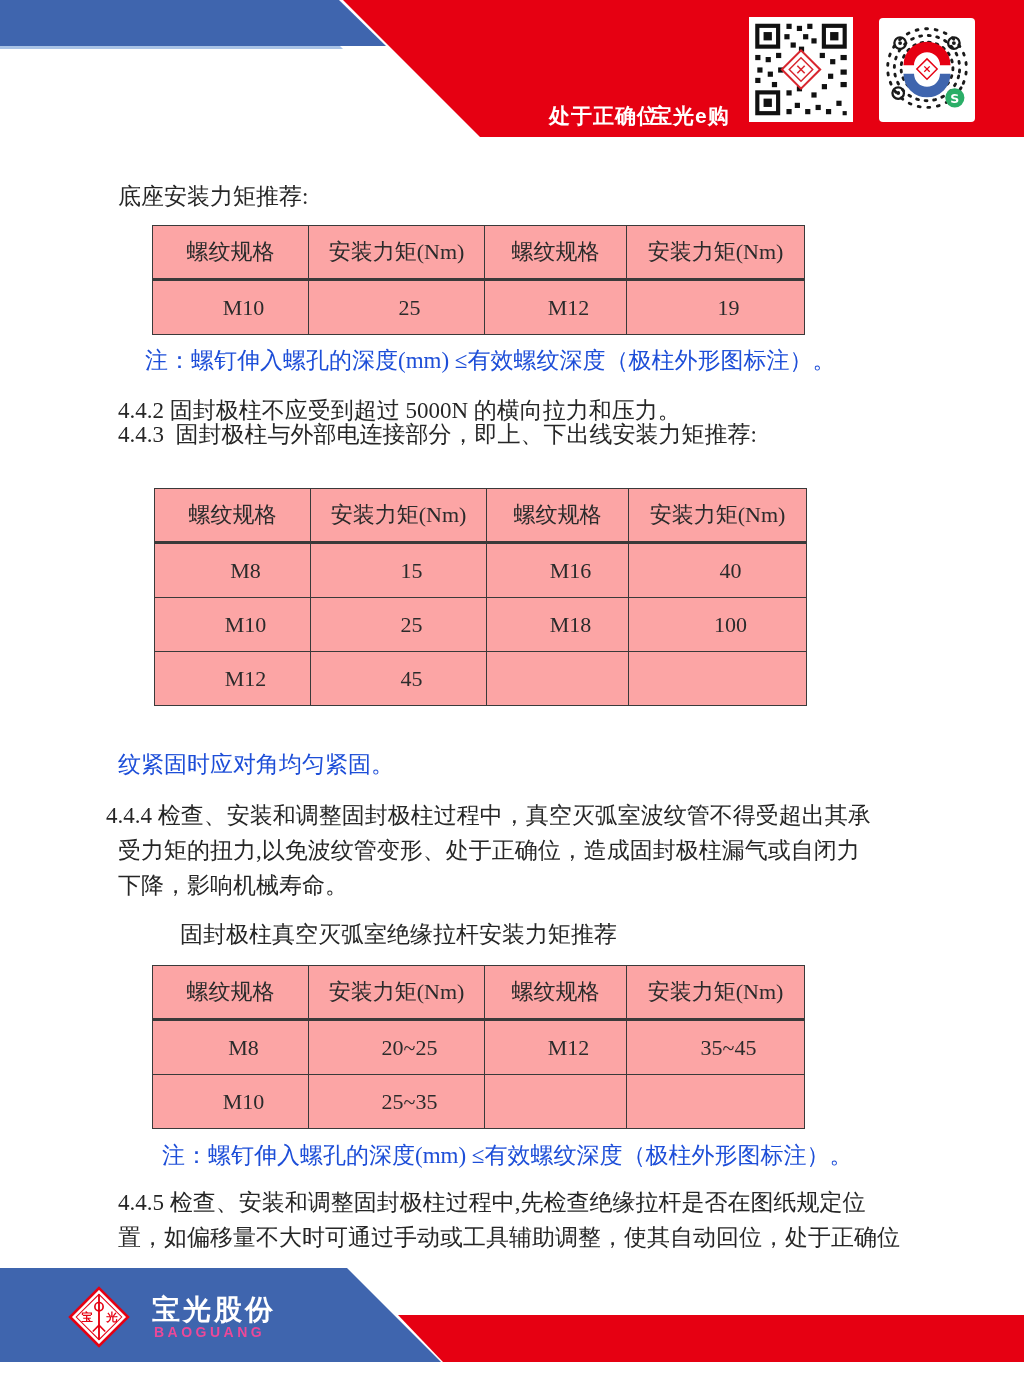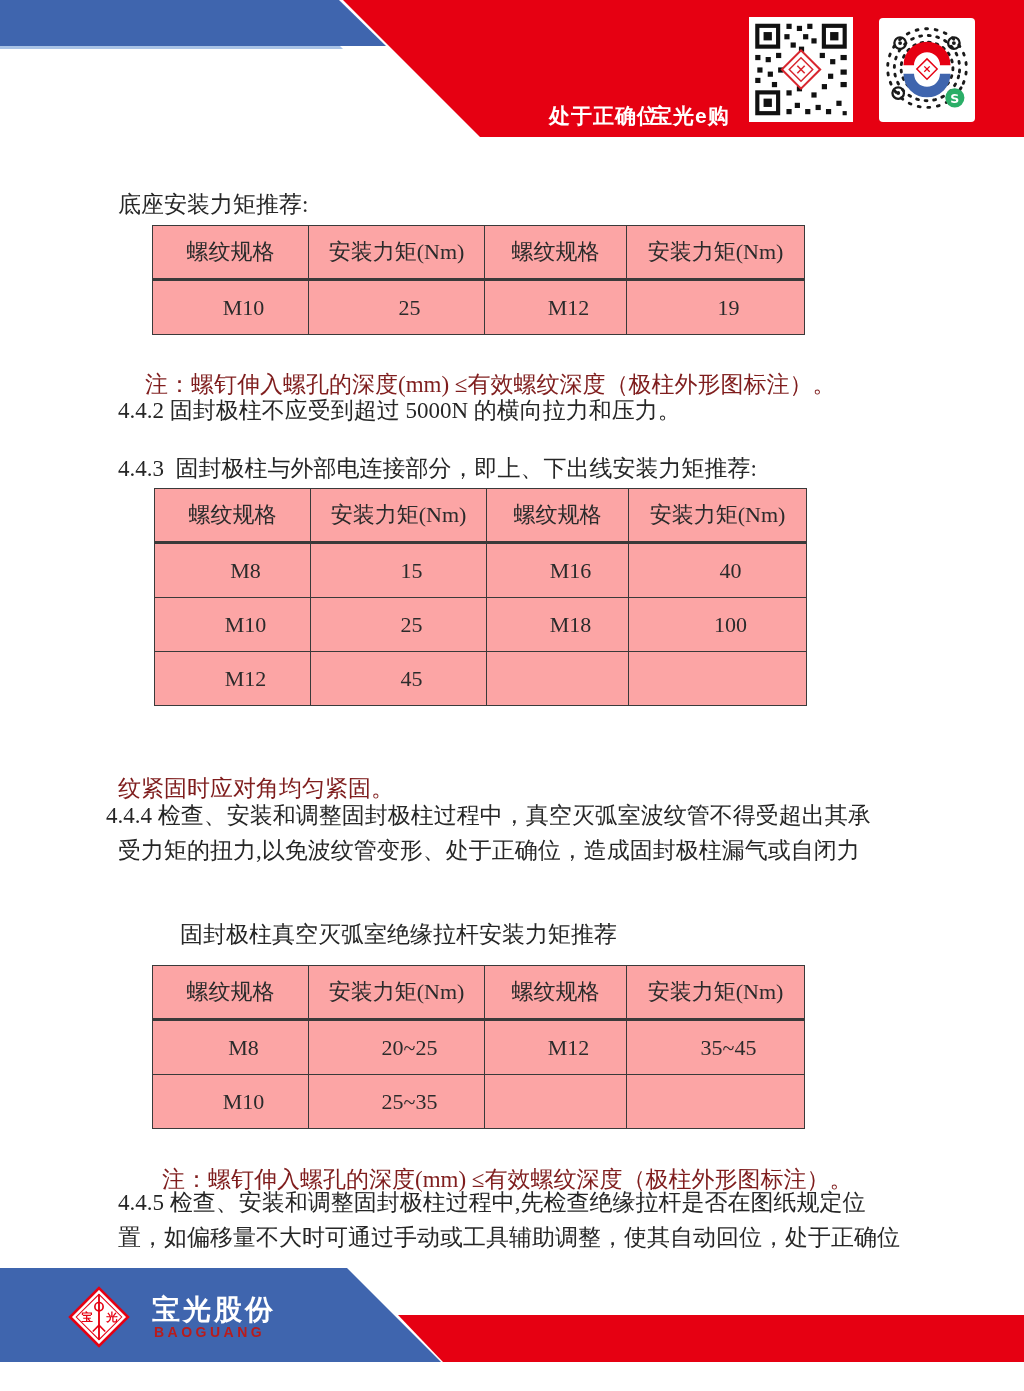--- a/index.html
+++ b/index.html
@@ -19,42 +19,42 @@
   .hdr-red{
     left:0;top:0;width:1024px;height:137px;background:#e60012;
     clip-path:polygon(343px 0,1024px 0,1024px 137px,480px 137px);
     filter:drop-shadow(-3px 3px 3px rgba(0,0,0,.25));
   }
   .hdr-link{top:102px;color:#ffffff;font-size:21px;font-weight:bold;
     font-family:"Liberation Sans","DejaVu Sans",sans-serif;letter-spacing:1px;}
   .qr-box{background:#ffffff;}
   
   .line{font-size:23px;color:#262626;white-space:pre;line-height:1.1;}
-  .note{color:#7f1d1d;margin-top:24px;}
+  .note{color:#1d4ed8;}
   
   table.tq{border-collapse:collapse;table-layout:fixed;width:652px;background:#fca5a5;}
   table.tq th,table.tq td{
     border:1.5px solid #3a3a3a;text-align:center;vertical-align:middle;
     font-size:22px;font-weight:normal;color:#2b2b2b;padding:0;
   }
   table.tq thead th{border-bottom:3px solid #3a3a3a;height:52px;}
   table.tq tbody td{height:53px;padding-left:26px;}
   
   .ftr-blue{
     left:0;top:1268px;width:450px;height:94px;background:#3f65ae;
     clip-path:polygon(0 0,347px 0,441px 94px,0 94px);
     filter:drop-shadow(3px -2px 3px rgba(0,0,0,.2));
   }
   .ftr-red{
     left:0;top:1315px;width:1024px;height:47px;background:#e60012;
     clip-path:polygon(398px 0,1024px 0,1024px 47px,443px 47px);
   }
   .ftr-cn{left:152px;top:1291px;color:#fff;font-size:28px;font-weight:bold;
     font-family:"Liberation Sans","DejaVu Sans",sans-serif;letter-spacing:3px;}
-  .ftr-en{left:154px;top:1324px;color:#b91c1c;font-size:14px;font-weight:bold;
+  .ftr-en{left:154px;top:1324px;color:#ec4899;font-size:14px;font-weight:bold;
     font-family:"Liberation Sans","DejaVu Sans",sans-serif;letter-spacing:3.5px;}
 </style>
 </head>
 <body>
 
 <div class="page">
 
   <div class="abs hdr-blue"></div>
   <div class="abs hdr-blue-underline"></div>
   <div class="abs hdr-red"></div>
@@ -144,21 +144,21 @@
         <line x1="-4" y1="0" x2="4" y2="0" stroke="#e60012" stroke-width="1.3"></line>
         <line x1="0" y1="-4" x2="0" y2="4" stroke="#e60012" stroke-width="1.3"></line>
       </g>
       <g>
         <circle cx="79" cy="81" r="10" fill="#2aae67"></circle>
         <text x="79" y="86" text-anchor="middle" font-size="13" font-family="'DejaVu Sans',sans-serif" fill="#ffffff" font-weight="bold">S</text>
       </g>
     </svg>
   </div>
 
-  <div class="abs line" style="left:118px;top:192px;">底座安装力矩推荐:</div>
+  <div class="abs line" style="left:118px;top:184px;">底座安装力矩推荐:</div>
 
   <div class="abs" style="left:152px;top:225px;">
     <table class="tq">
       <colgroup>
           <col style="width:156px">
           <col style="width:176px">
           <col style="width:142px">
           <col style="width:178px">
         </colgroup>
       <thead>
@@ -176,21 +176,21 @@
           <td>M12</td>
           <td>19</td>
         </tr>
       </tbody>
     </table>
   </div>
 
   <div class="abs line note" style="left:145px;top:348px;">注：螺钉伸入螺孔的深度(mm) ≤有效螺纹深度（极柱外形图标注）。</div>
 
   <div class="abs line" style="left:118px;top:398px;">4.4.2 固封极柱不应受到超过 5000N 的横向拉力和压力。</div>
-  <div class="abs line" style="left:118px;top:456px;text-align:right;">4.4.3  固封极柱与外部电连接部分，即上、下出线安装力矩推荐:</div>
+  <div class="abs line" style="left:118px;top:422px;text-align:right;">4.4.3  固封极柱与外部电连接部分，即上、下出线安装力矩推荐:</div>
 
   <div class="abs" style="left:154px;top:488px;">
     <table class="tq">
       <colgroup>
           <col style="width:156px">
           <col style="width:176px">
           <col style="width:142px">
           <col style="width:178px">
         </colgroup>
       <thead>
@@ -221,20 +221,21 @@
           <td></td>
         </tr>
       </tbody>
     </table>
   </div>
 
   <div class="abs line note" style="left:118px;top:752px;text-align:center;">纹紧固时应对角均匀紧固。</div>
 
   <div class="abs line" style="left:106px;top:803px;">4.4.4 检查、安装和调整固封极柱过程中，真空灭弧室波纹管不得受超出其承</div>
   <div class="abs line" style="left:118px;top:838px;">受力矩的扭力,以免波纹管变形、处于正确位，造成固封极柱漏气或自闭力</div>
+  <div class="abs line" style="left:118px;top:873px;">下降，影响机械寿命。</div>
 
   <div class="abs line" style="left:180px;top:922px;">固封极柱真空灭弧室绝缘拉杆安装力矩推荐</div>
 
   <div class="abs" style="left:152px;top:965px;">
     <table class="tq">
       <colgroup>
           <col style="width:156px">
           <col style="width:176px">
           <col style="width:142px">
           <col style="width:178px">

